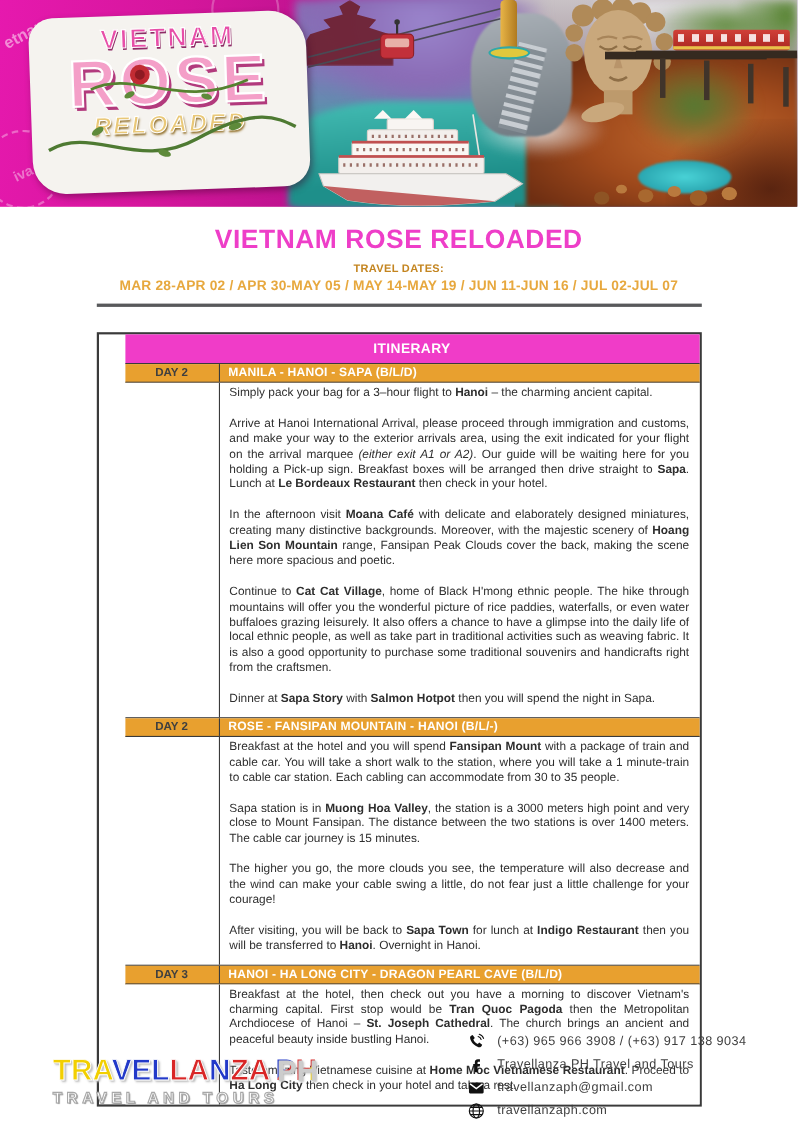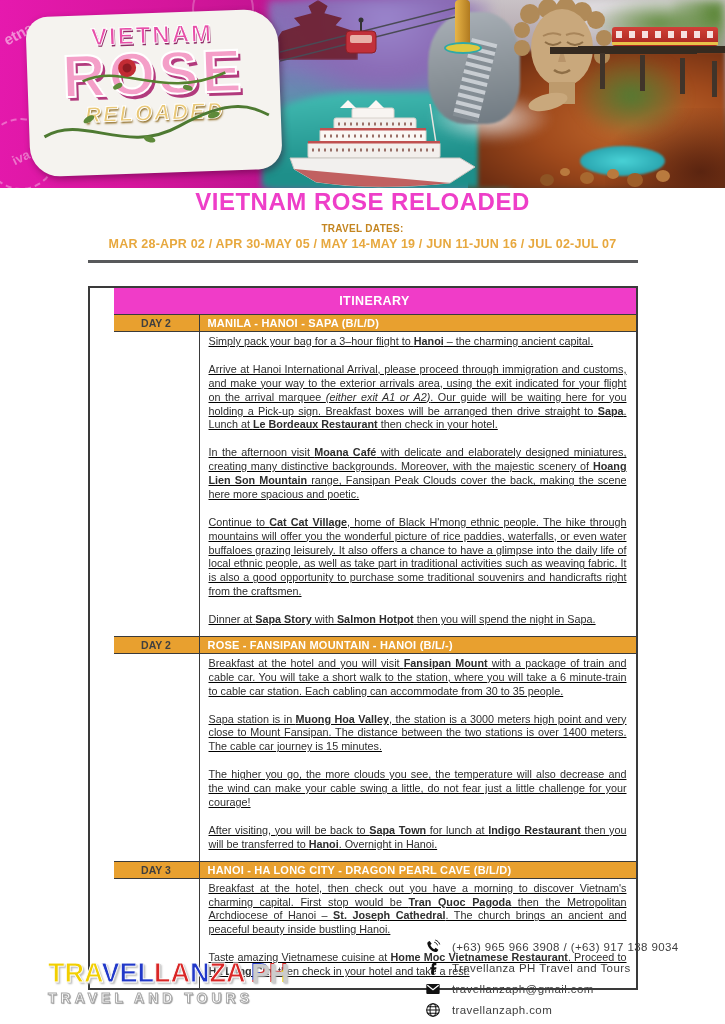--- a/index.html
+++ b/index.html
@@ -79,35 +79,35 @@
   .sticker span { position: static; }
   .logo-vietnam { font-weight:bold; font-size:24px; letter-spacing:2px; color:#E74FA8;
     -webkit-text-stroke: 1px #ffffff; text-shadow: 1px 2px 0 #8E2B66; }
   .logo-rose { font-weight:bold; font-size:60px; letter-spacing:3px; line-height:.95; margin-top:-4px; color:#F49FC8;
     -webkit-text-stroke: 2px #ffffff; text-shadow: 3px 4px 0 #B23A7D, 1px 2px 0 #D4659E; }
   .logo-reloaded { font-weight:bold; font-style:italic; font-size:22px; letter-spacing:2px; margin-top:-2px; color:#E9C878;
     -webkit-text-stroke: 1px #ffffff; text-shadow: 1px 2px 2px #8E6A20; }
   .sticker-vines { left:0; top:0; width:252px; height:160px; pointer-events:none; }
 
   
-  .page-title { text-align:center; color:#EE3EC8; font-size:24px; font-weight:bold; letter-spacing:.5px; }
+  .page-title { margin-top:16px; text-align:center; color:#EE3EC8; font-size:24px; font-weight:bold; letter-spacing:.5px; }
   .travel-label { margin-top:7px; text-align:center; color:#C48520; font-weight:bold; font-size:10px; letter-spacing:.3px; }
   .travel-dates { margin-top:3px; text-align:center; color:#E7A83E; font-weight:bold; font-size:12.5px; letter-spacing:.2px; }
   .divider { width:550px; height:3px; background:#58595B; margin:9px auto 0; }
 
   
   .doc-table { width:550px; margin:23px auto 0; border:2px solid #3A3A3A; background:#fff;padding-left:24px; }
   .tbl-header { background:#F03CC8; color:#fff; font-weight:bold; font-size:12.5px; letter-spacing:.4px;
     text-align:center; padding:6px 0; border-bottom:1.5px solid #3A3A3A; }
   .day-row { display:flex; background:#E8A02F; border-bottom:1.5px solid #3A3A3A; height:17px; }
   .day-cell { width:86px; flex:none; border-right:1.5px solid #3A3A3A; display:flex; align-items:center; justify-content:center;
     font-weight:bold; font-size:10.5px; color:#3F3F3F; }
   .route-cell { flex:1; display:flex; align-items:center; padding-left:8px;
     color:#ffffff; font-weight:bold; font-size:11px; letter-spacing:.2px; }
-  .body-row { display:flex; background:#fff; border-bottom:1.5px solid #3A3A3A;text-decoration:underline; }
+  .body-row { display:flex; background:#fff; border-bottom:1.5px solid #3A3A3A; }
   .body-row:last-child { border-bottom:none; }
   .body-cell { flex:1; padding:3px 9px 9px 9px; font-size:10.8px; line-height:13.9px; color:#2E2E2E; text-align:justify; }
   .para { margin-bottom:13.9px; }
   .para:last-child { margin-bottom:0; }
 
   
   .footer { position:absolute; left:0; top:936px; width:725px; height:88px; }
   .footer-logo { position:absolute; left:48px; top:22px; width:210px; text-align:left; }
   .footer-logo-word { font-weight:bold; font-size:27px; letter-spacing:0;
     -webkit-text-stroke:.8px #ffffff; text-shadow:1px 1px 0 #cccccc, 2px 2px 2px #bbbbbb; white-space:nowrap; }
@@ -247,21 +247,21 @@
           <div class="para"><span>Dinner at </span><b>Sapa Story</b><span> with </span><b>Salmon Hotpot</b><span> then you will spend the night in Sapa.</span></div>
         </div>
       </div>
       <div class="day-row">
         <div class="day-cell">DAY 2</div>
         <div class="route-cell">ROSE - FANSIPAN MOUNTAIN - HANOI (B/L/-)</div>
       </div>
       <div class="body-row">
         <div class="day-cell"></div>
         <div class="body-cell">
-          <div class="para"><span>Breakfast at the hotel and you will visit </span><b>Fansipan Mount</b><span> with a package of train and cable car. You will take a short walk to the station, where you will take a 6 minute-train to cable car station. Each cabling can accommodate from 30 to 35 people.</span></div>
+          <div class="para"><span>Breakfast at the hotel and you will spend </span><b>Fansipan Mount</b><span> with a package of train and cable car. You will take a short walk to the station, where you will take a 1 minute-train to cable car station. Each cabling can accommodate from 30 to 35 people.</span></div>
           <div class="para"><span>Sapa station is in </span><b>Muong Hoa Valley</b><span>, the station is a 3000 meters high point and very close to Mount Fansipan. The distance between the two stations is over 1400 meters. The cable car journey is 15 minutes.</span></div>
           <div class="para"><span>The higher you go, the more clouds you see, the temperature will also decrease and the wind can make your cable swing a little, do not fear just a little challenge for your courage!</span></div>
           <div class="para"><span>After visiting, you will be back to </span><b>Sapa Town</b><span> for lunch at </span><b>Indigo Restaurant</b><span> then you will be transferred to </span><b>Hanoi</b><span>. Overnight in Hanoi.</span></div>
         </div>
       </div>
       <div class="day-row">
         <div class="day-cell">DAY 3</div>
         <div class="route-cell">HANOI - HA LONG CITY - DRAGON PEARL CAVE (B/L/D)</div>
       </div>
       <div class="body-row">

